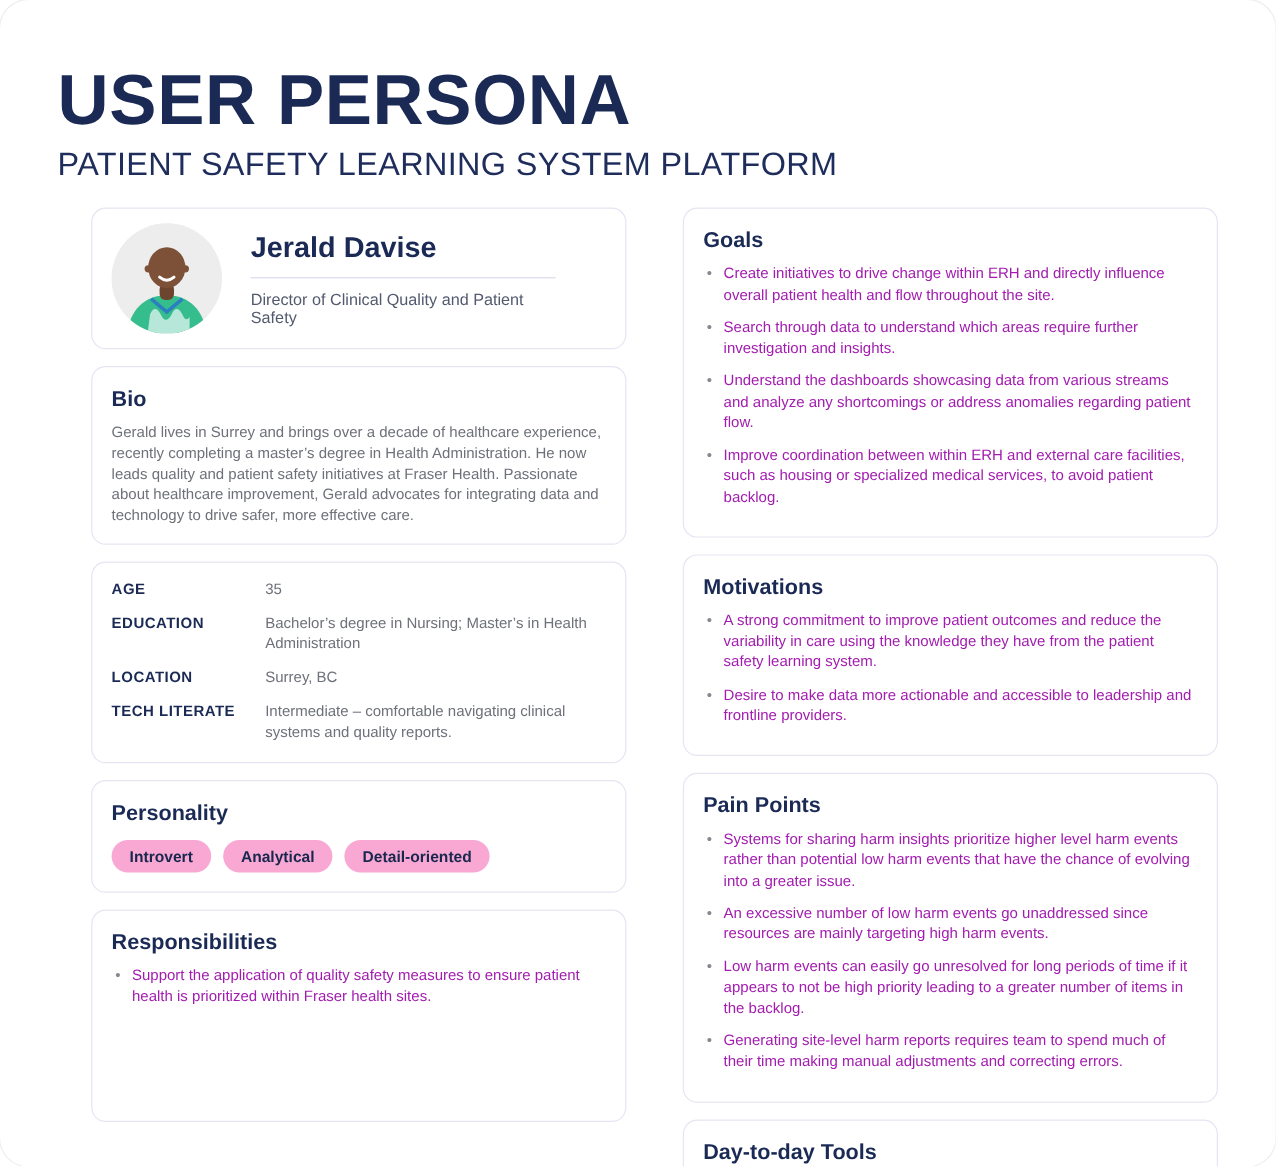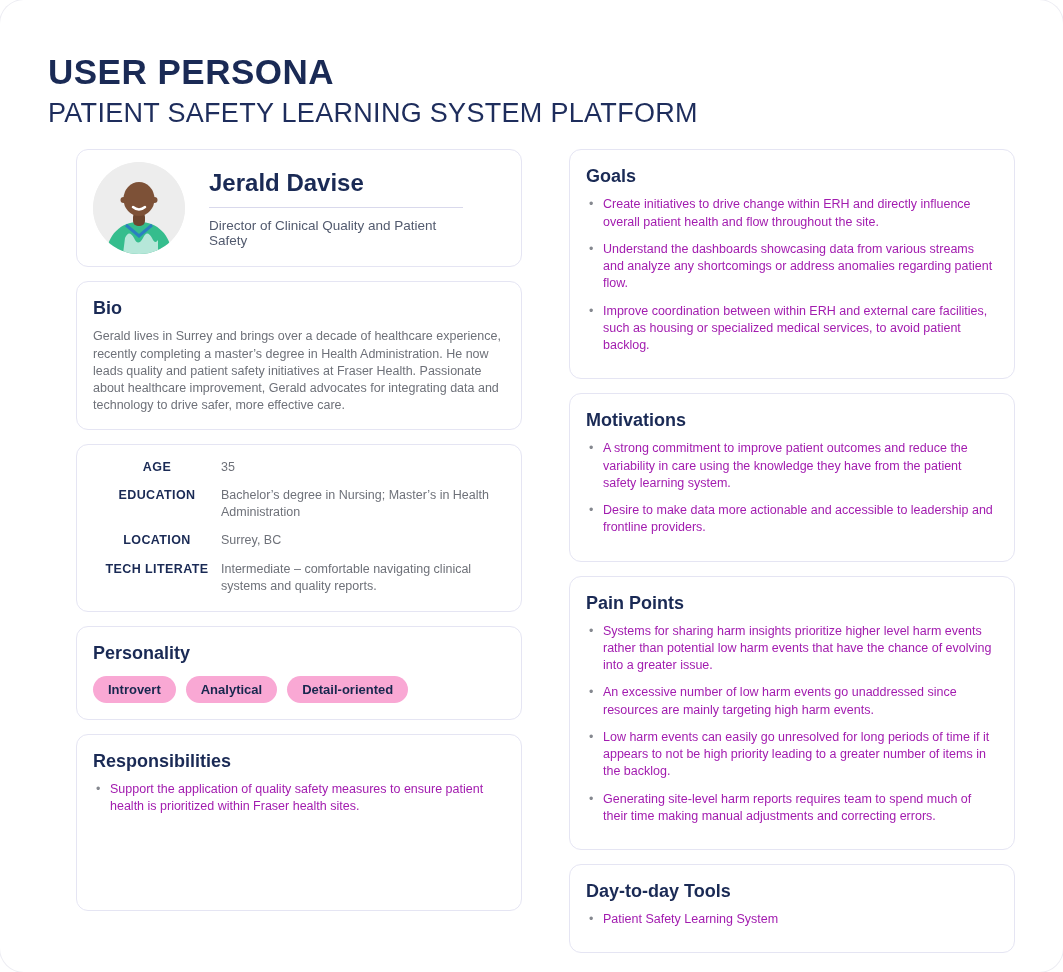--- a/index.html
+++ b/index.html
@@ -16,21 +16,21 @@
     background: #ffffff;
     border-radius: 24px;
     box-shadow: 0 0 0 1px #ededf3;
     padding: 50px 48px 40px 48px;
     position: relative;
     overflow: hidden;
   }
   
   .page-title {
     margin: 4px 0 10px 0;
-    font-size: 35px;
+    font-size: 59px;
     line-height: 1.0;
     font-weight: bold;
     letter-spacing: 0.5px;
     color: #1a2a55;
   }
   .page-subtitle {
     font-size: 27px;
     line-height: 1.05;
     font-weight: 400;
     letter-spacing: 0.3px;
@@ -122,21 +122,20 @@
   
   .detail-row { display: flex; margin-bottom: 11px; }
   .detail-row:last-child { margin-bottom: 2px; }
   .detail-label {
     flex: 0 0 128px;
     font-size: 12.5px;
     font-weight: bold;
     letter-spacing: 0.4px;
     color: #1a2a55;
     padding-top: 1px;
-    text-align: center;
   }
   .detail-value {
     flex: 1 1 auto;
     font-size: 12.5px;
     line-height: 1.38;
     color: #6e7179;
   }
   
   .tags { display: flex; gap: 10px; margin-top: 12px; margin-bottom: 2px; }
   .tag {
@@ -223,20 +222,21 @@
       </section>
 
     </div>
 
     <div class="col">
 
       <section class="card">
         <h3 class="card-heading">Goals</h3>
         <div>
             <div class="bullet-item">Create initiatives to drive change within ERH and directly influence overall patient health and flow throughout the site.</div>
+            <div class="bullet-item">Search through data to understand which areas require further investigation and insights.</div>
             <div class="bullet-item">Understand the dashboards showcasing data from various streams and analyze any shortcomings or address anomalies regarding patient flow.</div>
             <div class="bullet-item">Improve coordination between within ERH and external care facilities, such as housing or specialized medical services, to avoid patient backlog.</div>
           </div>
       </section>
 
       <section class="card">
         <h3 class="card-heading">Motivations</h3>
         <div>
             <div class="bullet-item">A strong commitment to improve patient outcomes and reduce the variability in care using the knowledge they have from the patient safety learning system.</div>
             <div class="bullet-item">Desire to make data more actionable and accessible to leadership and frontline providers.</div>

